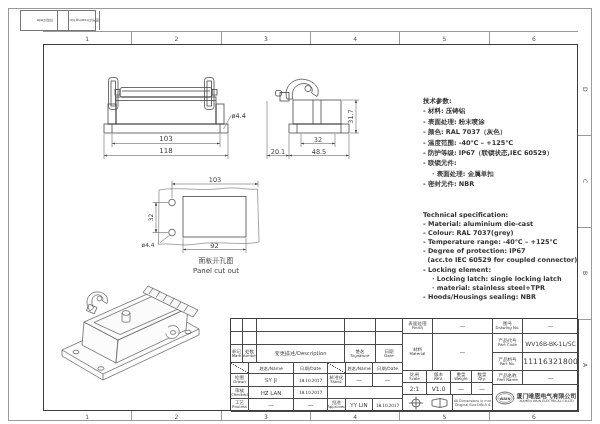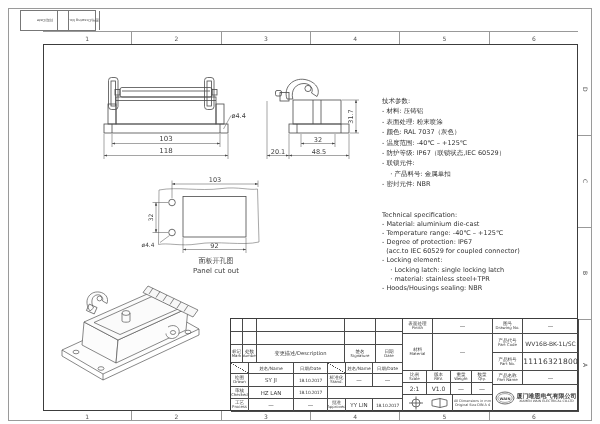--- a/index.html
+++ b/index.html
@@ -17,21 +17,21 @@
   .hstrip .gcell:first-child{border-left:none;}
   .vstrip{left:578px;top:44px;width:14px;height:367px;display:flex;flex-direction:column;}
   .vstrip .gcell{border-left:none;border-bottom:1px solid #999;writing-mode:vertical-rl;}
   .vstrip .gcell:last-child{border-bottom:none;}
   
   .stub{left:20px;top:10px;width:76px;height:21px;display:flex;border:1px solid #777;}
   .stub-cell{transform:rotate(180deg);font-size:3.5px;color:#555;flex:none;
              display:flex;align-items:center;justify-content:center;border-left:1px solid #777;
              overflow:hidden;white-space:nowrap;}
   
-  .techblock{left:382px;width:178px;}
+  .techblock{left:423px;width:178px;font-weight:bold;}
   .tz{top:96px;}
   .te{top:211px;}
   .tline{white-space:pre;font-size:6.5px;line-height:10.4px;color:#333;}
   .te .tline{line-height:9.1px;}
   
   .tb{left:230px;top:318px;width:348px;height:93px;border-left:1px solid #3c3c3c;border-top:1px solid #3c3c3c;font-size:5px;}
   .c{position:absolute;box-sizing:border-box;border-right:1px solid #4a4a4a;border-bottom:1px solid #4a4a4a;
      display:flex;align-items:center;justify-content:center;text-align:center;overflow:hidden;}
   .lab{flex-direction:column;line-height:1.12;}
   .lab .zh{font-size:4.6px;}
@@ -228,27 +228,28 @@
   </svg>
 
   <div class="abs techblock tz">
       <div class="tline">技术参数:</div>
       <div class="tline">- 材料: 压铸铝</div>
       <div class="tline">- 表面处理: 粉末喷涂</div>
       <div class="tline">- 颜色: RAL 7037（灰色）</div>
       <div class="tline">- 温度范围: -40℃ – +125℃</div>
       <div class="tline">- 防护等级: IP67（联锁状态,IEC 60529）</div>
       <div class="tline">- 联锁元件:</div>
-      <div class="tline">    · 产品料号: 金属单扣</div>
+      <div class="tline">    · 表面处理: 金属单扣</div>
       <div class="tline">- 密封元件: NBR</div>
     </div>
 
   <div class="abs techblock te">
       <div class="tline">Technical specification:</div>
       <div class="tline">- Material: aluminium die-cast</div>
+      <div class="tline">- Colour: RAL 7037(grey)</div>
       <div class="tline">- Temperature range: -40℃ – +125℃</div>
       <div class="tline">- Degree of protection: IP67</div>
       <div class="tline">  (acc.to IEC 60529 for coupled connector)</div>
       <div class="tline">- Locking element:</div>
       <div class="tline">    · Locking latch: single locking latch</div>
       <div class="tline">    · material: stainless steel+TPR</div>
       <div class="tline">- Hoods/Housings sealing: NBR</div>
     </div>
 
   <div class="abs tb">

